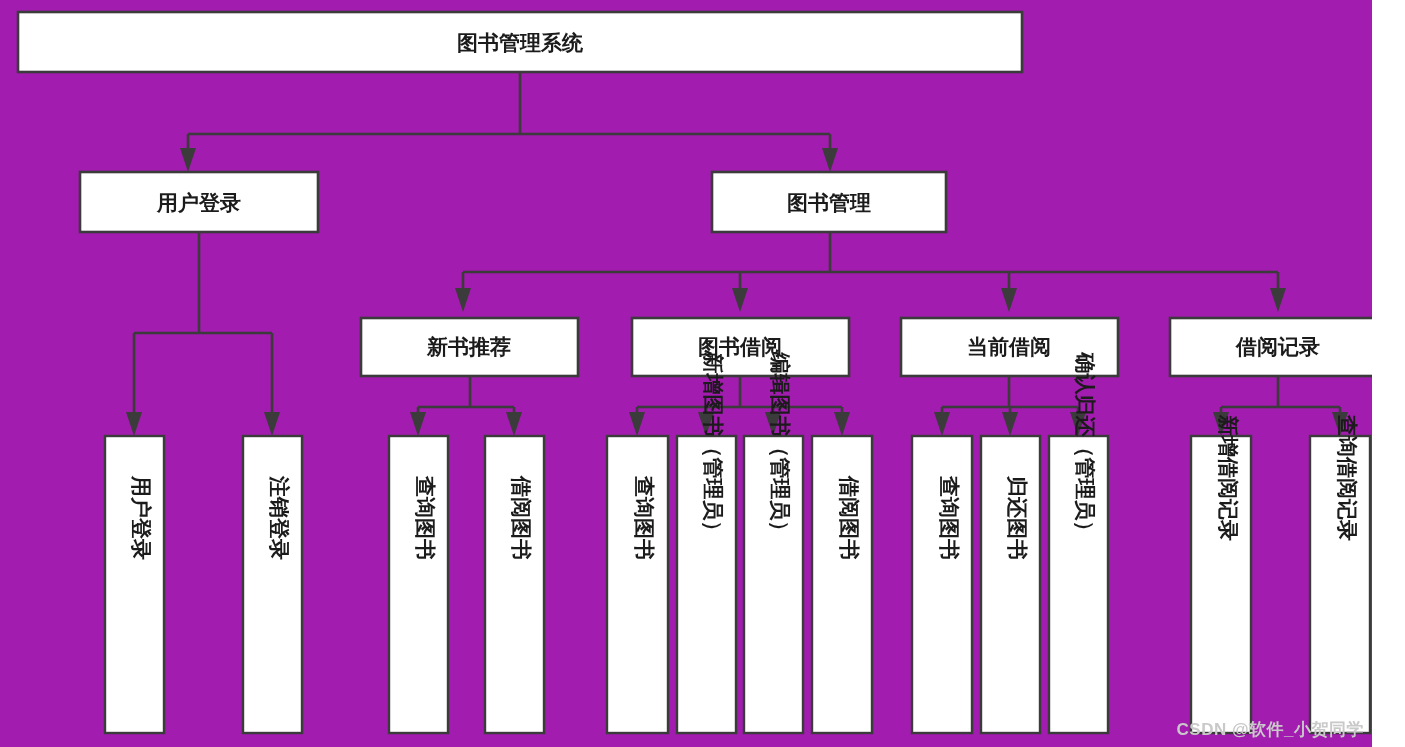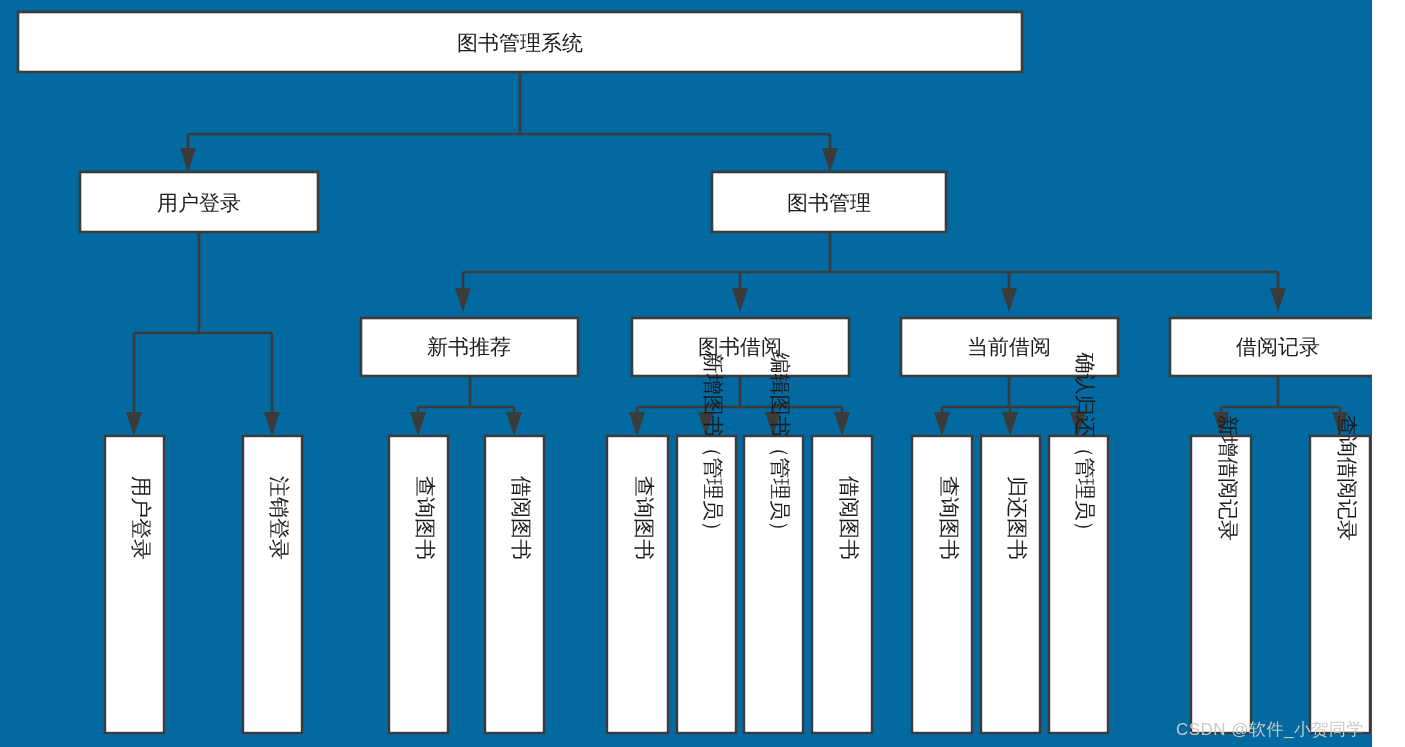--- a/index.html
+++ b/index.html
@@ -8,22 +8,23 @@
     padding: 0;
     background: #ffffff;
   }
   body {
     font-family: "Liberation Sans", "DejaVu Sans", sans-serif;
   }
   #diagram-root {
     position: relative;
     width: 1372px;
     height: 747px;
-    background: #0369a1;
+    background: #a21caf;
     overflow: hidden;
+    font-weight: bold;
   }
   svg#flow-svg {
     position: absolute;
     left: 0;
     top: 0;
     width: 1405px;
     height: 747px;
     display: block;
   }
   .node-box {

